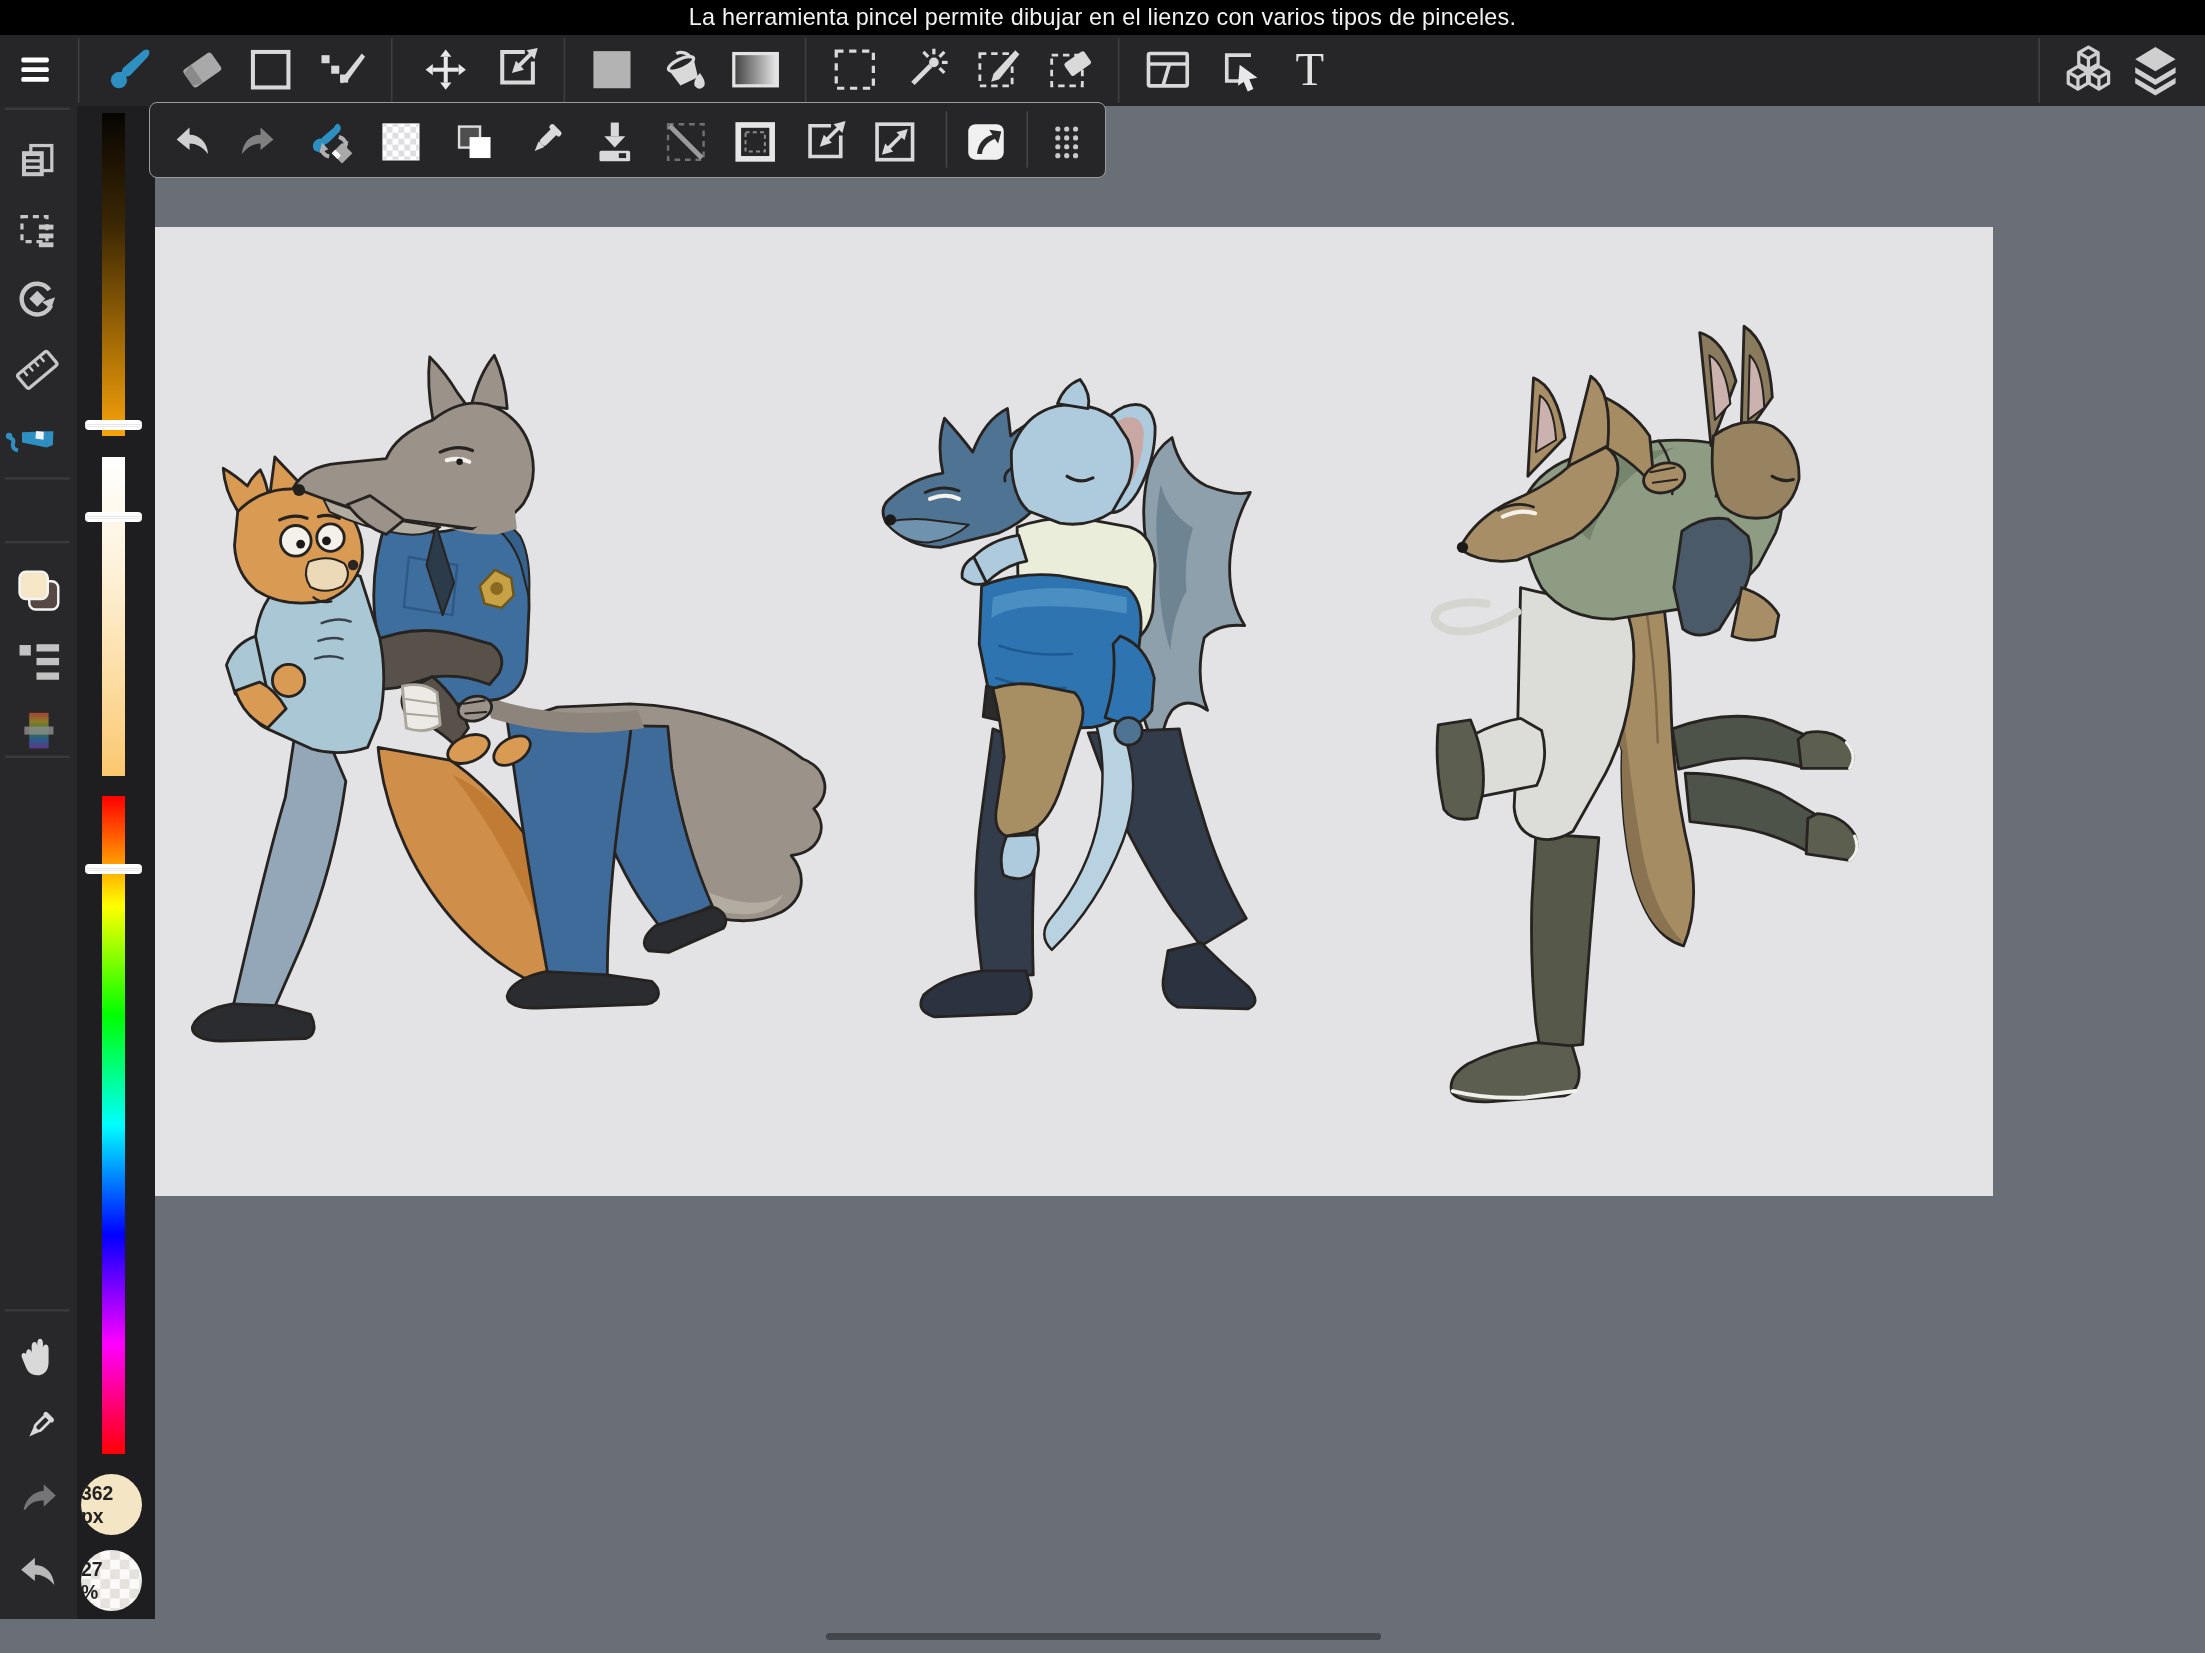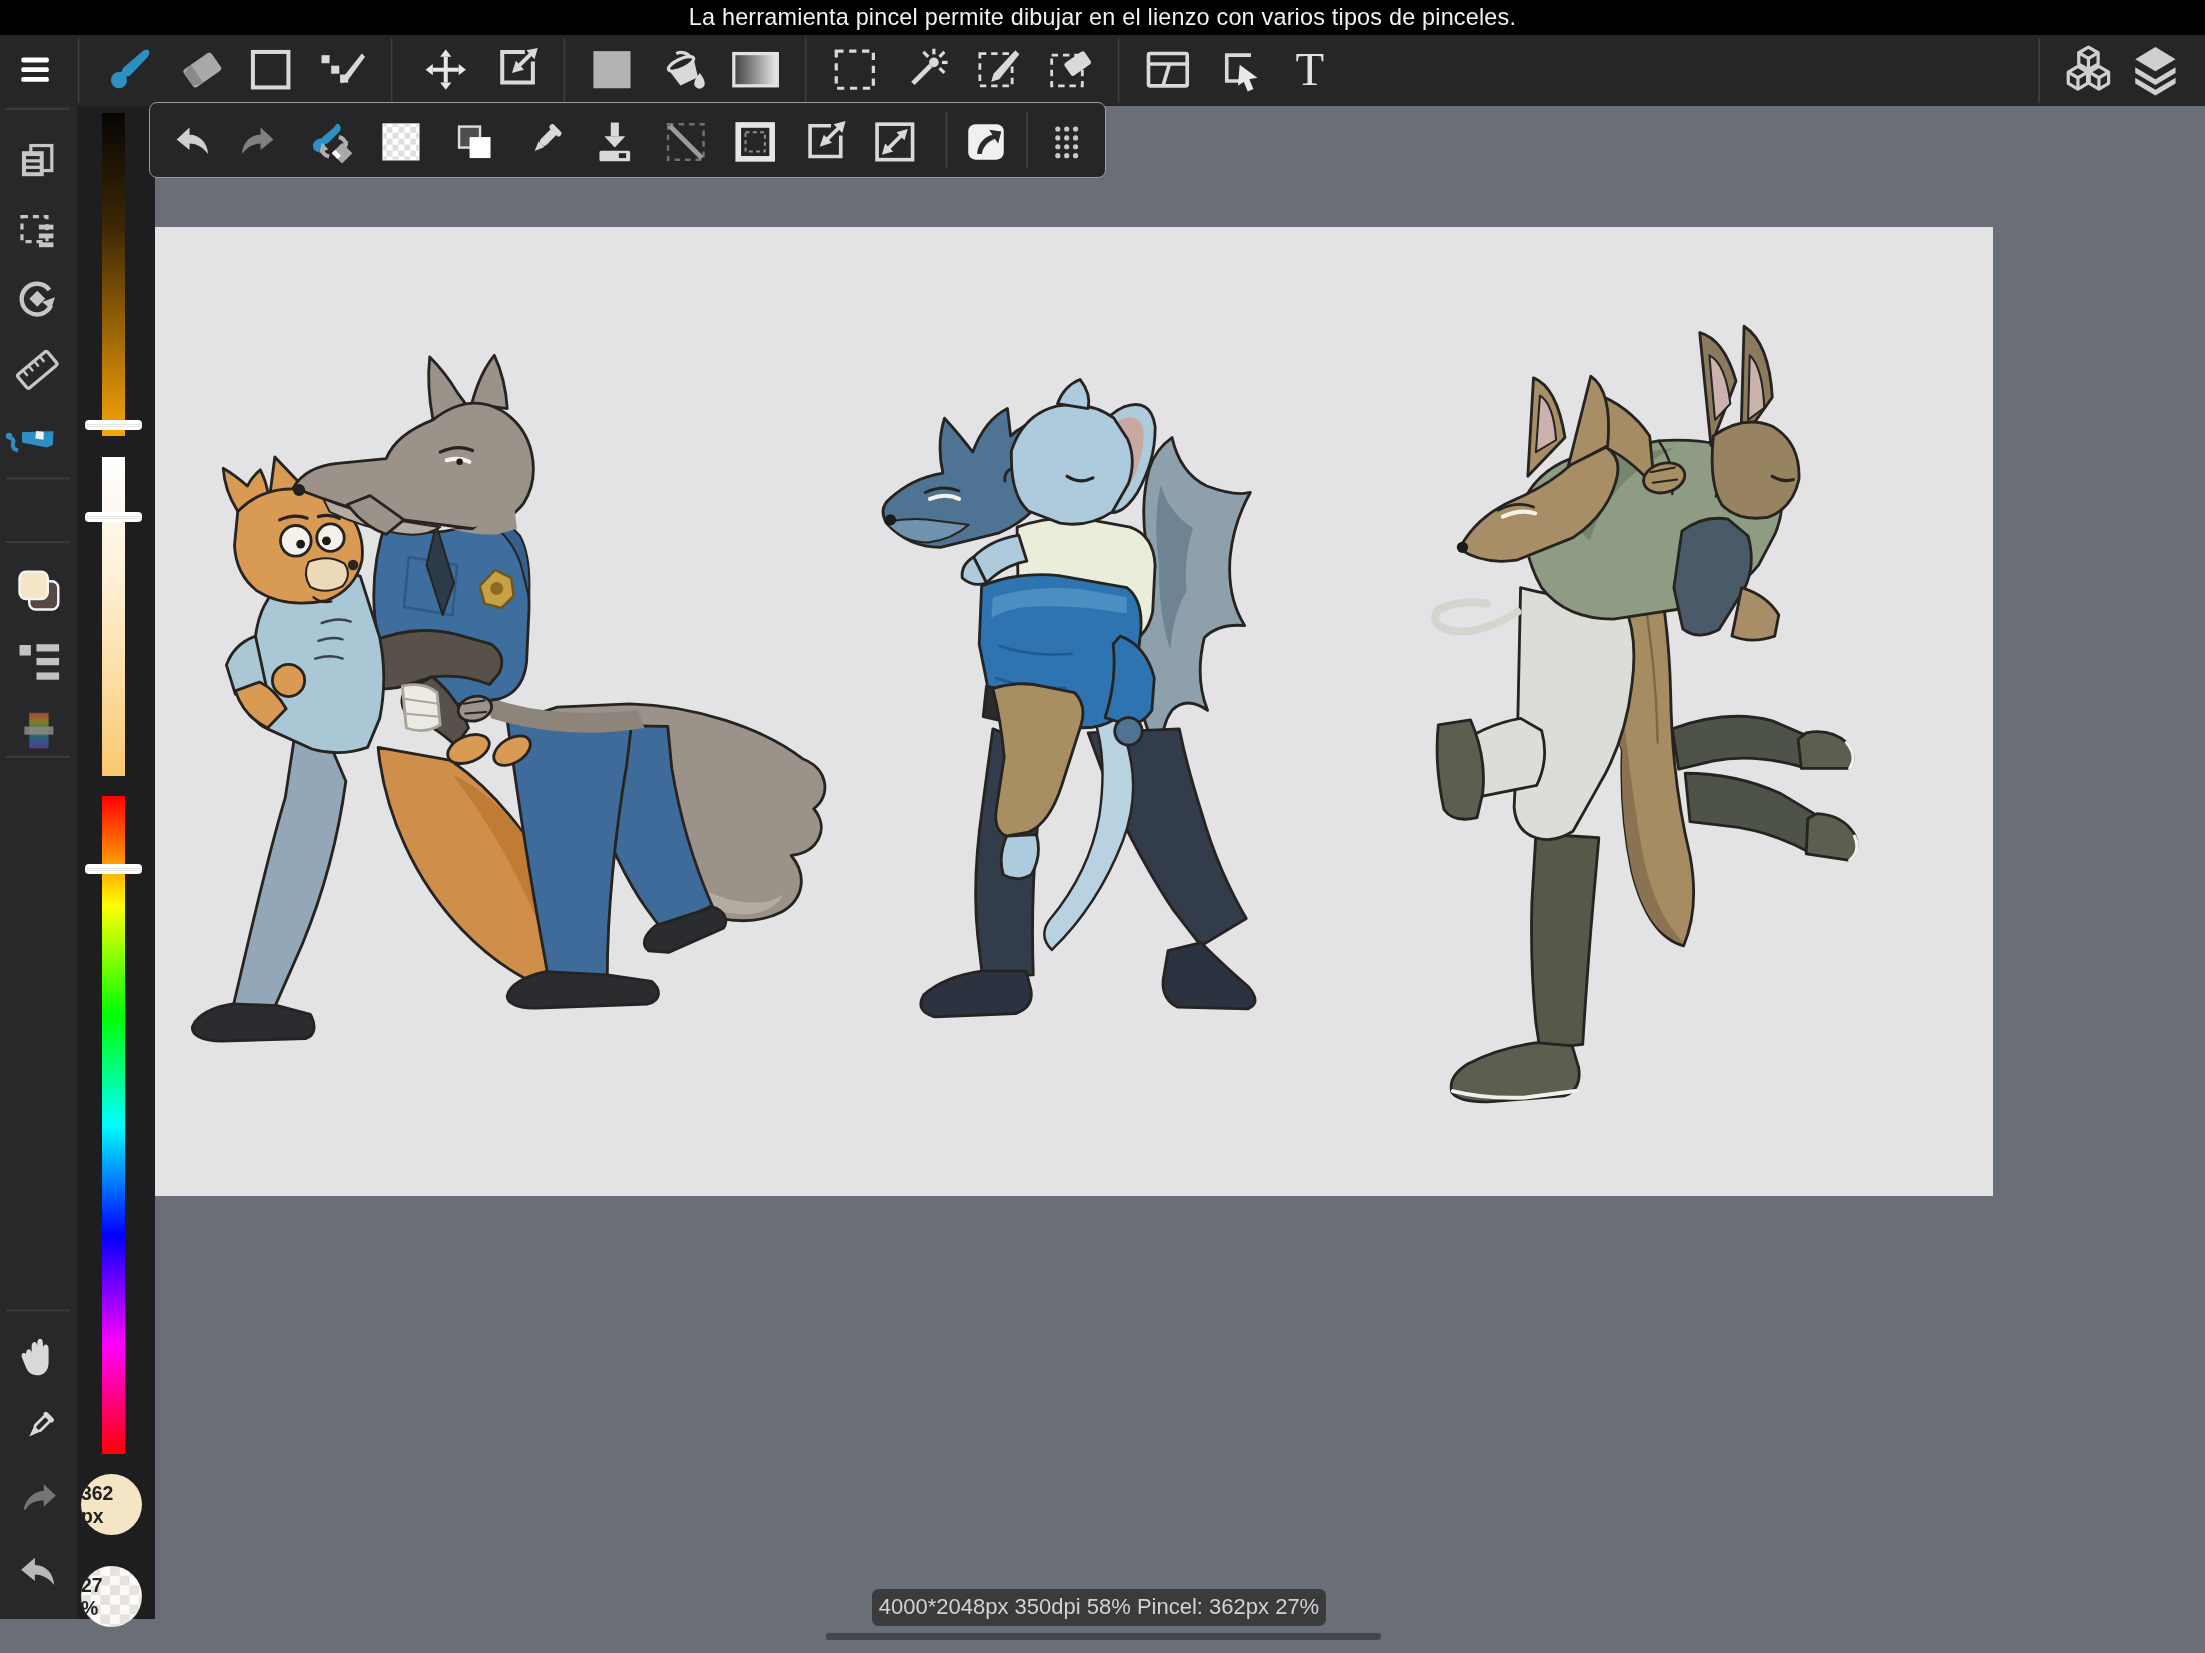--- a/index.html
+++ b/index.html
@@ -262,21 +262,21 @@
     <div class="bar" style="top:6.5px; height:323px; background:linear-gradient(#070503, #3c2703 35%, #9c6605 68%, #f7a30a);"></div>
     <div class="handle" style="top:314px;"></div>
     <div class="bar" style="top:351px; height:319px; background:linear-gradient(#ffffff, #fdf2da 35%, #fcdda2 70%, #fbc76e);"></div>
     <div class="handle" style="top:406px;"></div>
     <div class="bar" style="top:690px; height:658px; background:linear-gradient(#ff0000, #ffff00 16.7%, #00ff00 33.3%, #00ffff 50%, #0000ff 66.7%, #ff00ff 83.3%, #ff0004);"></div>
     <div class="handle" style="top:758px;"></div>
     <div class="circ" style="left:4px; top:1368px; width:61px; height:61px; background:#f4e5c4; font-size:19.4px; line-height:23.4px; padding-top:8px;">362<br>px</div>
     <div class="circ" style="left:4px; top:1444px; width:61px; height:61px; font-size:19.4px; line-height:23.4px; padding-top:8px;
       background-color:#fbfaf8;
       background-image:linear-gradient(45deg,#e5e2dd 25%,transparent 25%,transparent 75%,#e5e2dd 75%),linear-gradient(45deg,#e5e2dd 25%,transparent 25%,transparent 75%,#e5e2dd 75%);
-      background-size:19.4px 19.4px; background-position:0 0,9.7px 9.7px;margin-top:16px;">27<br>%</div>
+      background-size:19.4px 19.4px; background-position:0 0,9.7px 9.7px;">27<br>%</div>
   </div>
 
   <div id="canvas" class="abs">
     <svg id="art" width="1838" height="969" viewBox="192 281 2277 1201">
       <g stroke="#262320" stroke-width="3.5" stroke-linejoin="round" stroke-linecap="round">
 
         <path d="M 660,886 C 688,968 738,1048 800,1095 C 860,1140 925,1152 968,1130 C 996,1114 1000,1084 980,1060 C 1014,1056 1028,1026 1008,1002 C 1030,986 1026,952 994,940 C 945,902 860,874 780,872 L 690,876 Z" fill="#9b938a"></path>
         <path d="M 700,940 C 742,1008 800,1068 860,1098 C 910,1122 950,1124 970,1108 C 962,1126 938,1136 908,1132 C 848,1124 762,1056 716,984 Z" fill="#b3aca1" stroke="none"></path>
 
         <path d="M 468,926 C 476,1010 515,1092 572,1152 C 618,1200 678,1234 706,1226 C 726,1218 722,1178 701,1128 C 675,1062 624,988 558,942 Z" fill="#cf8f4b"></path>
@@ -530,16 +530,15 @@
         <circle cx="-11" cy="6" r="3.2"></circle>
           <circle cx="0" cy="6" r="3.2"></circle>
           <circle cx="11" cy="6" r="3.2"></circle>
         <circle cx="-11" cy="17" r="3.2"></circle>
           <circle cx="0" cy="17" r="3.2"></circle>
           <circle cx="11" cy="17" r="3.2"></circle>
       </g>
     </svg>
   </div>
 
-  <div id="pill" class="abs">4000*2048px 350dpi 58% Pincel: 362px 27%</div>
   <div id="hscroll" class="abs"></div>
 </div>
 
 
 </body></html>

